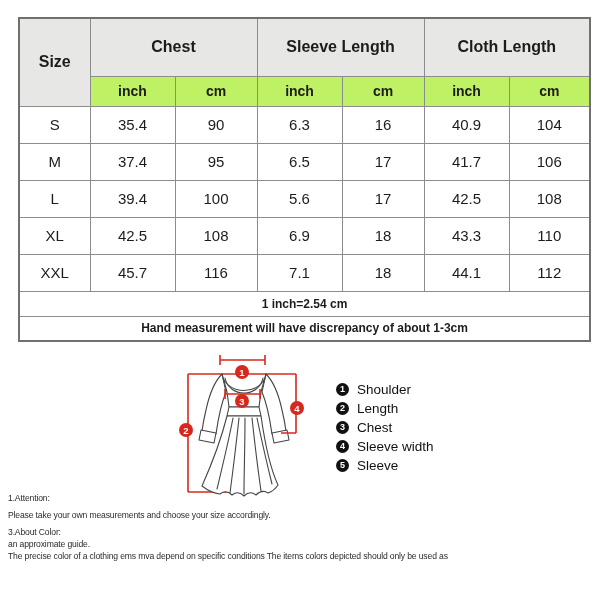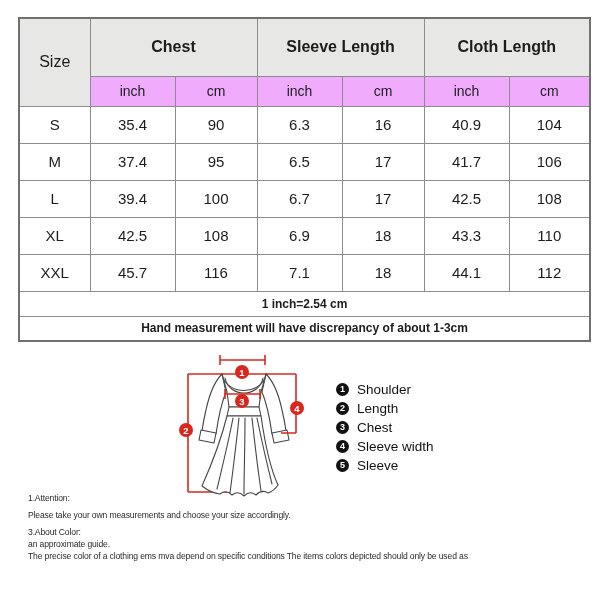--- a/index.html
+++ b/index.html
@@ -6,39 +6,39 @@
   html,body { width:600px; height:600px; background:#ffffff; overflow:hidden;
               font-family:"Liberation Sans", sans-serif; }
   .stage { position:relative; width:600px; height:600px; background:#fff; }
 
   
   table.size-chart { position:absolute; left:18px; top:17px; width:571px;
     border-collapse:collapse; table-layout:fixed; border:2px solid #707070; }
   table.size-chart th, table.size-chart td {
     border:1px solid #8c8c8c; text-align:center; vertical-align:middle; color:#1c1c1c; }
   th.group-hd { background:#e7e7e5; font-size:16px; font-weight:bold; height:58px; }
-  th.corner-hd { background:#e7e7e5; font-size:16px; font-weight:normal; }
-  th.unit-hd { background:#f0abfc; font-size:14px; font-weight:normal; height:30px; }
+  th.corner-hd { background:#e7e7e5; font-size:16px; font-weight:bold; }
+  th.unit-hd { background:#bef264; font-size:14px; font-weight:bold; height:30px; }
   td.data-cell, td.size-cell { font-size:15px; font-weight:normal; height:37px; }
   td.note-cell { font-size:12px; font-weight:bold; height:25px;margin-top:24px; }
 
   
   .dress-svg { position:absolute; left:168px; top:352px; }
   .legend { position:absolute; left:336px; top:383px; }
   .legend-item { display:flex; align-items:center; height:13px; margin-bottom:6px; }
   .legend-dot { width:13px; height:13px; border-radius:50%; background:#111;
     color:#fff; font-size:9px; font-weight:bold; line-height:13px; text-align:center;
     flex:0 0 13px; }
   .legend-label { margin-left:8px; font-size:13.5px; color:#111; white-space:nowrap; }
 
   
   .notes { position:absolute; left:8px; top:492px; width:592px;
     font-size:8.6px; letter-spacing:-0.15px; line-height:12px; color:#2b2b2b; }
   .notes p { white-space:nowrap; }
-  .note-section { margin-bottom:5px;margin-left:20px; }
+  .note-section { margin-bottom:5px; }
 </style>
 </head>
 <body>
 
 <div class="stage">
 
   <table class="size-chart">
     <colgroup>
       <col style="width:71px">
         <col style="width:85px">
@@ -80,21 +80,21 @@
         <td class="data-cell">95</td>
         <td class="data-cell">6.5</td>
         <td class="data-cell">17</td>
         <td class="data-cell">41.7</td>
         <td class="data-cell">106</td>
       </tr>
       <tr>
         <td class="size-cell">L</td>
         <td class="data-cell">39.4</td>
         <td class="data-cell">100</td>
-        <td class="data-cell">6.7</td>
+        <td class="data-cell">5.6</td>
         <td class="data-cell">17</td>
         <td class="data-cell">42.5</td>
         <td class="data-cell">108</td>
       </tr>
       <tr>
         <td class="size-cell">XL</td>
         <td class="data-cell">42.5</td>
         <td class="data-cell">108</td>
         <td class="data-cell">6.9</td>
         <td class="data-cell">18</td>

